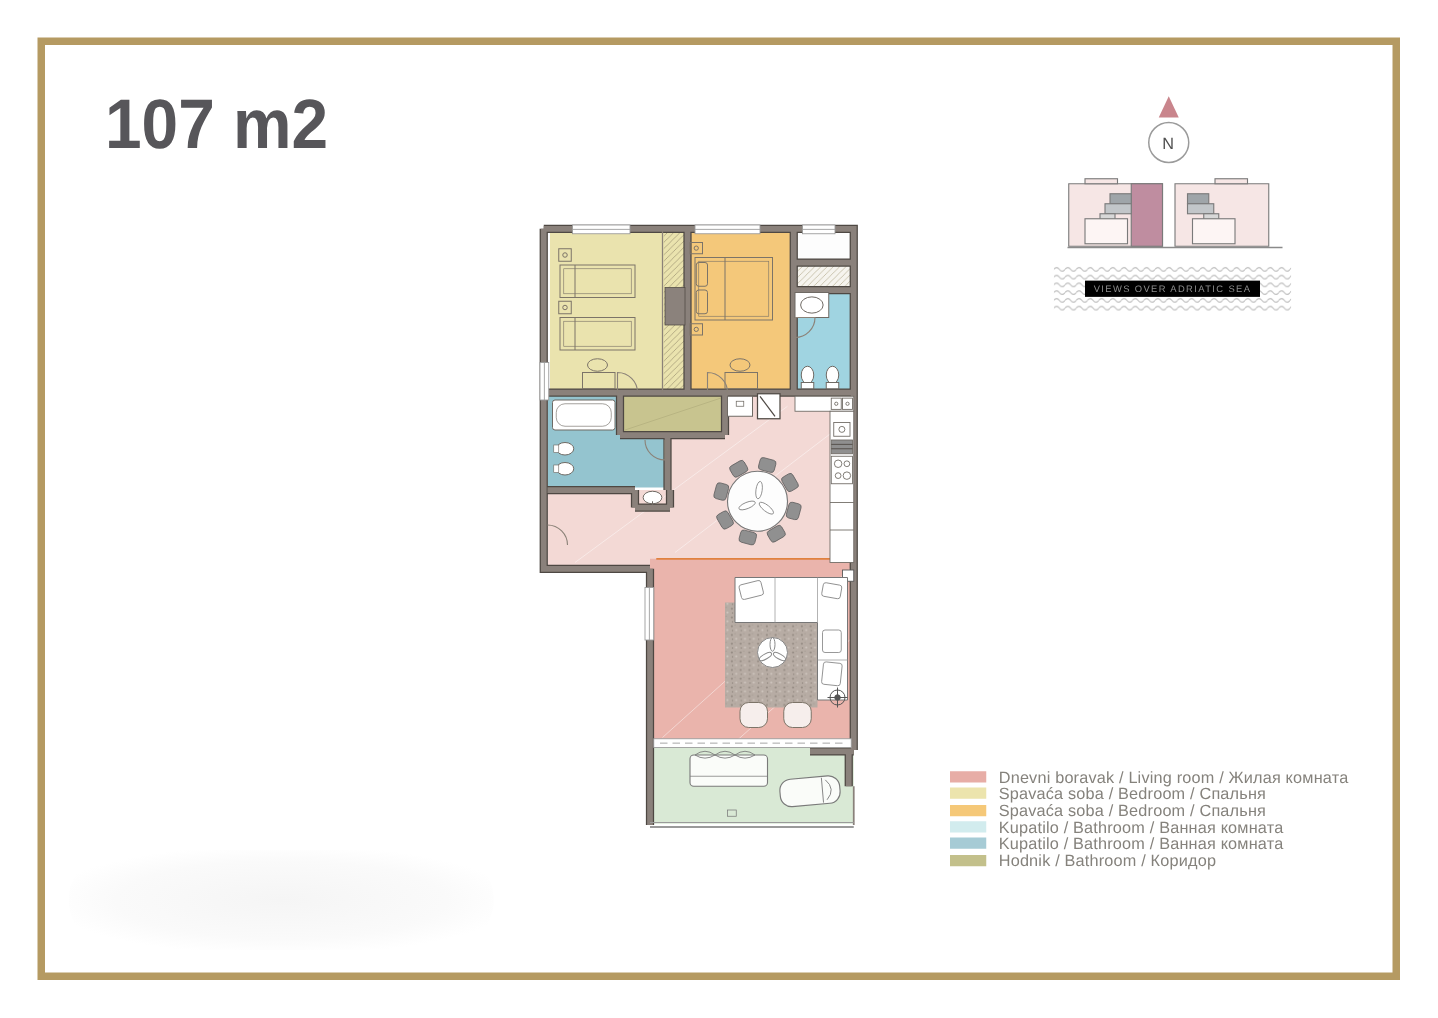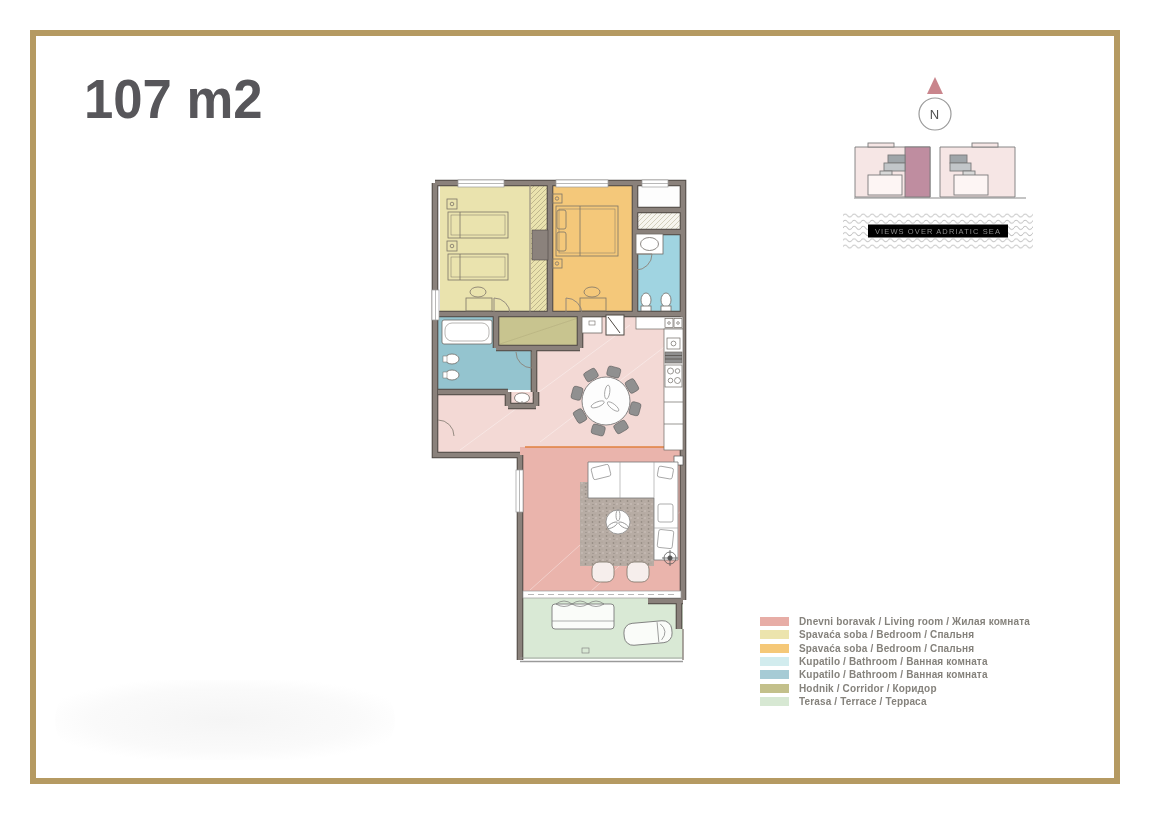--- a/index.html
+++ b/index.html
@@ -13,21 +13,21 @@
   .compass{position:absolute;left:907px;top:72px;}
   .siteplan{position:absolute;left:850px;top:133px;}
   .seaview{position:absolute;left:843px;top:212px;width:190px;height:38px;}
   .seaview .sealabel{position:absolute;left:50%;top:50%;transform:translate(-50%,-50%);
          background:#000000;padding:2px 7px;font-size:7.5px;letter-spacing:1.1px;
          color:#8c8c8c;white-space:nowrap;}
   .plan{position:absolute;left:430px;top:170px;}
   .legend{position:absolute;left:760px;top:615px;}
   .lrow{display:flex;align-items:center;height:13.3px;}
   .sw{width:29px;height:9px;margin-right:10px;flex:none;}
-  .lbl{font-size:10px;color:#85827c;letter-spacing:.15px;white-space:nowrap;font-weight:bold;}
+  .lbl{font-size:13px;color:#85827c;letter-spacing:.15px;white-space:nowrap;}
   .blob{position:absolute;left:55px;top:680px;width:340px;height:80px;
         background:radial-gradient(ellipse at center,#f5f5f5 0%,#fafafa 55%,#ffffff 78%);
         border-radius:45px;}
 </style>
 </head>
 <body>
 
 <div>
   <div class="frame"></div>
 
@@ -299,22 +299,18 @@
       <div class="lrow">
         <span class="sw" style="background: rgb(210, 236, 238);"></span>
         <span class="lbl">Kupatilo / Bathroom / Ванная комната</span>
       </div>
       <div class="lrow">
         <span class="sw" style="background: rgb(166, 203, 213);"></span>
         <span class="lbl">Kupatilo / Bathroom / Ванная комната</span>
       </div>
       <div class="lrow">
         <span class="sw" style="background: rgb(195, 192, 139);"></span>
-        <span class="lbl">Hodnik / Corridor / Коридор</span>
-      </div>
-      <div class="lrow">
-        <span class="sw" style="background: rgb(215, 232, 211);"></span>
-        <span class="lbl">Terasa / Terrace / Терраса</span>
+        <span class="lbl">Hodnik / Bathroom / Коридор</span>
       </div>
     </div>
 
   <div class="blob"></div>
 </div>
 
 </body></html>

